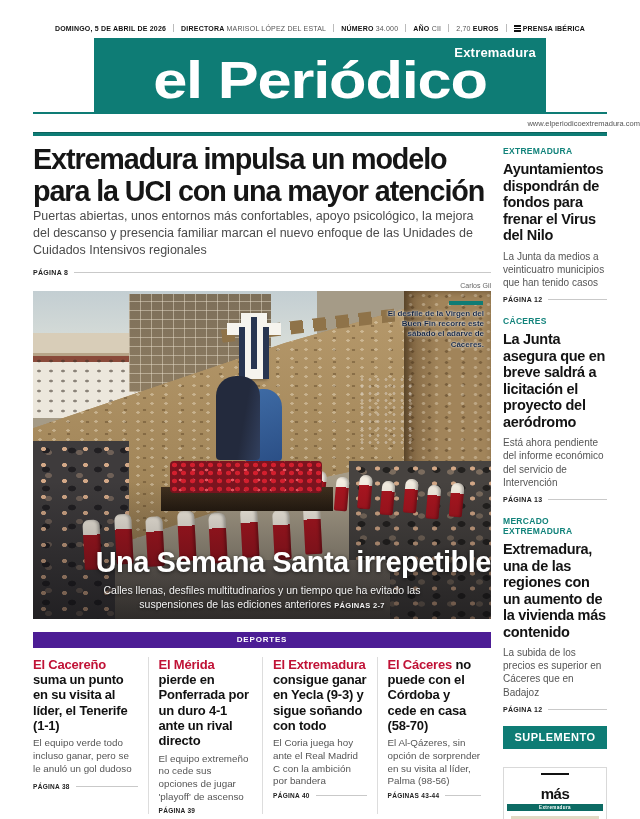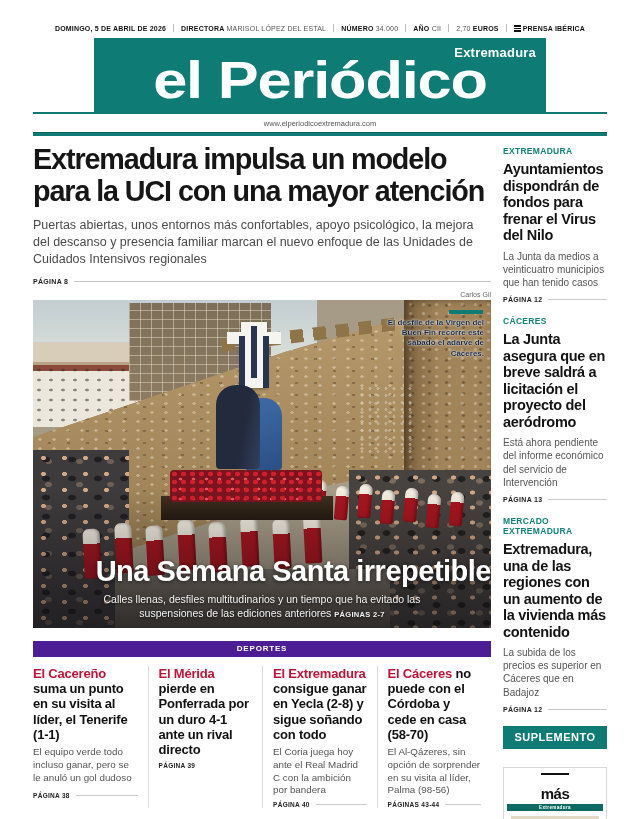--- a/index.html
+++ b/index.html
@@ -15,30 +15,30 @@
   .pi-logo{display:inline-block;width:7px;height:7px;margin-right:2px;vertical-align:-1px;
            background:linear-gradient(180deg,#111 0 2px,transparent 2px 3px,#111 3px 4px,transparent 4px 5px,#111 5px 7px);}
 
   
   .masthead{margin-top:6px;}
   .mast-box{position:relative;width:452px;height:74px;margin:0 auto;background:#0e7c75;}
   .mast-region{position:absolute;top:7px;right:10px;color:#fff;font-size:13px;font-weight:bold;letter-spacing:.2px;}
   .mast-title{position:absolute;bottom:2px;left:0;width:100%;text-align:center;color:#fff;
               font-size:52px;font-weight:800;letter-spacing:-1px;transform:scaleX(1.18);transform-origin:center;}
   .mast-rule1{height:2px;background:#0e7c75;margin:0 33px;}
-  .mast-www{text-align:center;font-size:7.5px;color:#555;padding:5px 0 4px;}
+  .mast-www{text-align:right;font-size:7.5px;color:#555;padding:5px 0 4px;}
   .mast-rule2{height:3px;background:#0e7c75;border-top:1px solid #0a625c;margin:0 33px;}
 
   
   .body-grid{display:grid;grid-template-columns:458px 104px;column-gap:12px;padding:8px 33px 0;}
 
   
   .lead-headline{font-size:29px;line-height:1.1;font-weight:800;color:#161616;
                  letter-spacing:-1.1px;transform:scaleX(.99);transform-origin:left;}
-  .lead-sub{margin-top:9px;font-size:12.5px;line-height:1.38;color:#4a4a4a;}
+  .lead-sub{font-size:12.5px;line-height:1.38;color:#4a4a4a;}
   .pagerow{display:flex;align-items:center;gap:6px;margin-top:9px;}
   .pagerow .plabel{font-size:7px;font-weight:bold;color:#222;letter-spacing:.3px;}
   .pagerow .prule{flex:1;height:1px;background:#c9c9c9;}
   .credit{text-align:right;font-size:7px;color:#666;margin:6px 0 2px;}
 
   
   .photo{position:relative;width:458px;height:328px;overflow:hidden;background:#a59b87;}
   .ph-sky{position:absolute;left:0;top:0;width:62%;height:30%;
           background:radial-gradient(60px 24px at 20% 70%,rgba(255,255,255,.8),transparent 70%),
                      radial-gradient(80px 30px at 55% 40%,rgba(255,255,255,.7),transparent 70%),
@@ -257,26 +257,27 @@
           <div class="dep-col">
             <div class="dep-head"><span class="dlead">El Cacereño</span><span> suma un punto en su visita al líder, el Tenerife (1-1)</span></div>
             <div class="dep-body">El equipo verde todo incluso ganar, pero se le anuló un gol dudoso</div>
             <div class="pagerow">
                 <span class="plabel">PÁGINA 38</span>
                 <span class="prule"></span>
               </div>
           </div>
           <div class="dep-col">
             <div class="dep-head"><span class="dlead">El Mérida</span><span> pierde en Ponferrada por un duro 4-1 ante un rival directo</span></div>
+            <div class="dep-body">El equipo extremeño no cede sus opciones de jugar 'playoff' de ascenso</div>
             <div class="pagerow">
                 <span class="plabel">PÁGINA 39</span>
               </div>
           </div>
           <div class="dep-col">
-            <div class="dep-head"><span class="dlead">El Extremadura</span><span> consigue ganar en Yecla (2-8) y sigue soñando con todo</span></div>
+            <div class="dep-head"><span class="dlead">El Extremadura</span><span> consigue ganar en Yecla (9-3) y sigue soñando con todo</span></div>
             <div class="dep-body">El Coria juega hoy ante el Real Madrid C con la ambición por bandera</div>
             <div class="pagerow">
                 <span class="plabel">PÁGINA 40</span>
                 <span class="prule"></span>
               </div>
           </div>
           <div class="dep-col">
             <div class="dep-head"><span class="dlead">El Cáceres</span><span> no puede con el Córdoba y cede en casa (58-70)</span></div>
             <div class="dep-body">El Al-Qázeres, sin opción de sorprender en su visita al líder, Palma (98-56)</div>
             <div class="pagerow">

